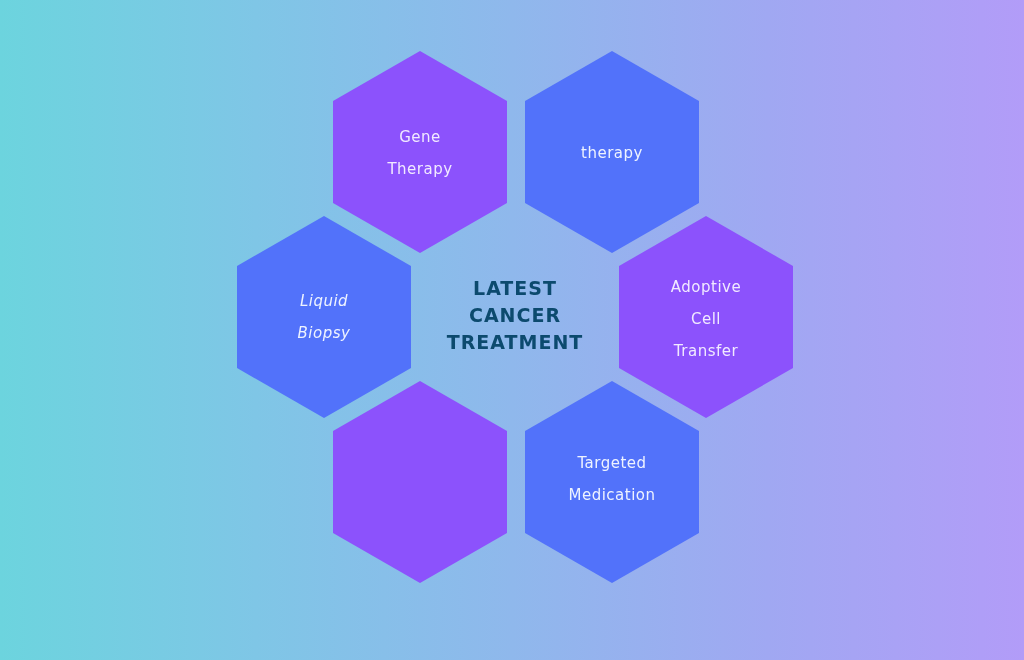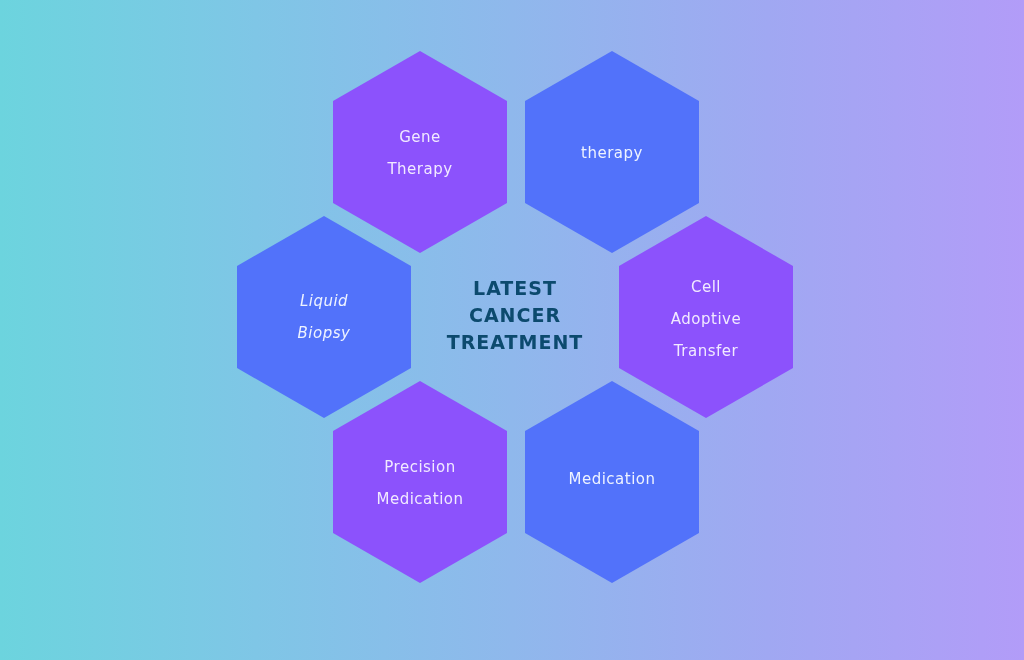--- a/index.html
+++ b/index.html
@@ -66,31 +66,28 @@
   <div class="hex-label on-blue" style="left:612px; top:153px;">
     <span>therapy</span>
   </div>
 
   <div class="hex-label on-blue" style="left:324px; top:317px;font-style:italic;">
     <span>Liquid</span>
     <span>Biopsy</span>
   </div>
 
   <div class="hex-label on-purple" style="left:706px; top:319px;">
+    <span>Adoptive</span>
     <span>Cell</span>
-    <span>Adoptive</span>
     <span>Transfer</span>
   </div>
 
-  <div class="hex-label on-purple" style="left:420px; top:483px;">
-    <span>Precision</span>
-    <span>Medication</span>
-  </div>
 
   <div class="hex-label on-blue" style="left:612px; top:479px;">
+    <span>Targeted</span>
     <span>Medication</span>
   </div>
 
   <div class="center-title">
     <span>LATEST</span>
     <span>CANCER</span>
     <span>TREATMENT</span>
   </div>
 </div>
 

